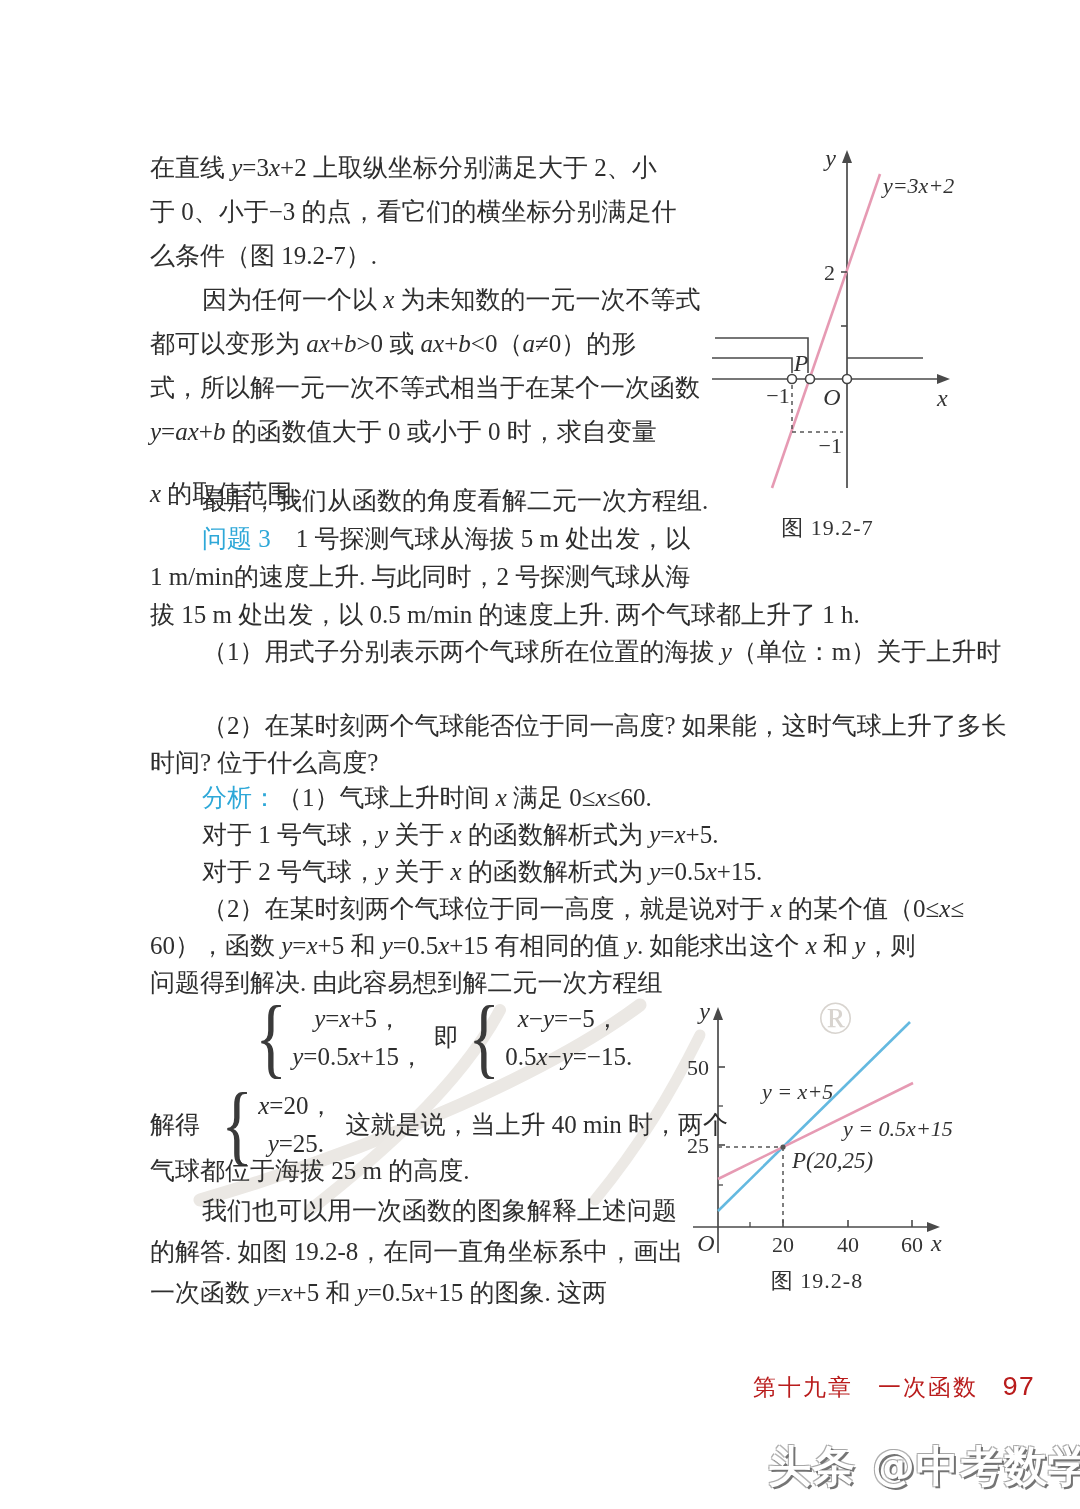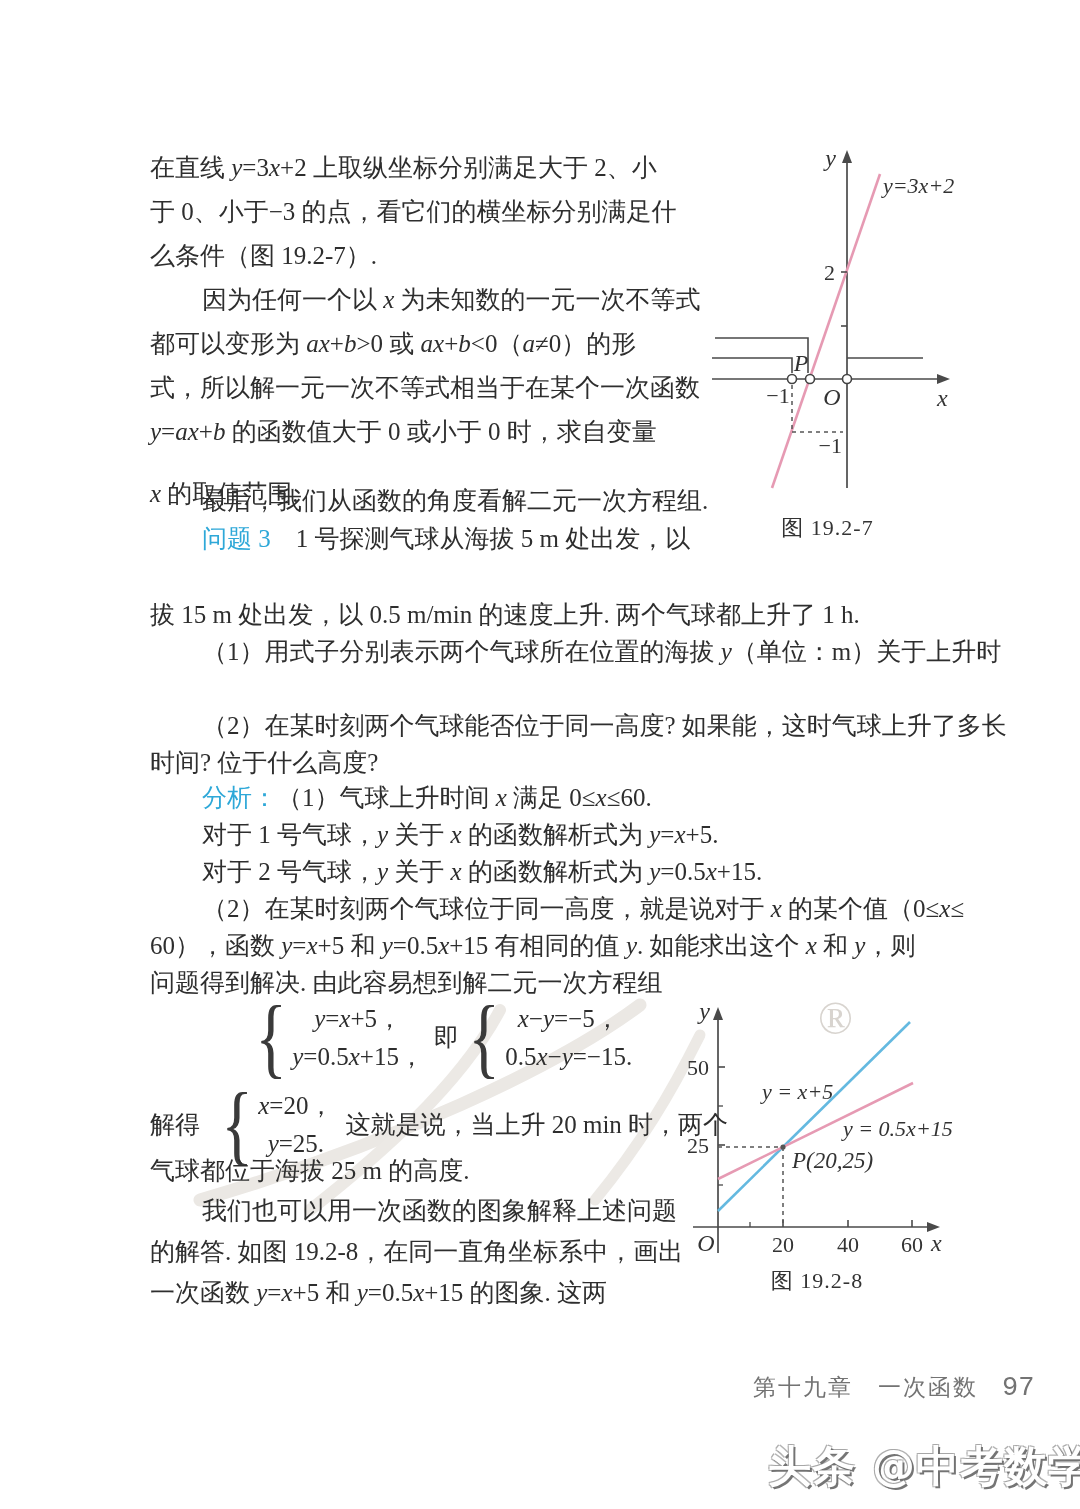--- a/index.html
+++ b/index.html
@@ -17,21 +17,21 @@
   .eqcol div{line-height:38px;}
   .ji{margin:0 4px 0 10px;}
   .after{margin-left:12px;}
   .solve-label{margin-right:16px;}
   
   .fig{position:absolute;z-index:1;}
   .fig-caption{position:absolute;text-align:center;font-size:22px;color:#333;z-index:2;
                letter-spacing:1px;}
   svg text{font-family:"Liberation Serif","DejaVu Serif",serif;fill:#333;}
   
-  .footer{position:absolute;left:753px;top:1372px;font-size:23px;color:#737373;
+  .footer{position:absolute;left:753px;top:1372px;font-size:23px;color:#b91c1c;
           display:flex;align-items:baseline;z-index:2;letter-spacing:2px;}
   .footer .pageno{font-size:27px;margin-left:24px;letter-spacing:0;font-family:Liberation Mono, monospace;}
   
   .wm-strokes{position:absolute;left:140px;top:975px;z-index:0;}
   .wm-reg{position:absolute;left:818px;top:992px;font-size:46px;color:#d8d4cf;z-index:0;}
   .wm-bottom{position:absolute;left:768px;top:1438px;z-index:3;white-space:nowrap;
              font-family:"DejaVu Sans","Liberation Sans",sans-serif;font-weight:bold;
              font-size:43px;letter-spacing:1px;color:#ffffff;
              text-shadow:2px 2px 0 rgba(110,110,110,.95),-1px -1px 0 rgba(165,165,165,.9),
                          1px -1px 0 rgba(150,150,150,.7),-1px 1px 0 rgba(150,150,150,.7);}
@@ -54,20 +54,21 @@
   <div class="line ind" style="top:285px">因为任何一个以 <i>x</i> 为未知数的一元一次不等式</div>
   <div class="line" style="top:329px">都可以变形为 <i>a</i><i>x</i>+<i>b</i>&gt;0 或 <i>a</i><i>x</i>+<i>b</i>&lt;0（<i>a</i>≠0）的形</div>
   <div class="line" style="top:373px">式，所以解一元一次不等式相当于在某个一次函数</div>
   <div class="line" style="top:417px"><i>y</i>=<i>a</i><i>x</i>+<i>b</i> 的函数值大于 0 或小于 0 时，求自变量</div>
   <div class="line" style="top:479px"><i>x</i> 的取值范围.</div>
 
   <div class="line ind" style="top:486px">最后，我们从函数的角度看解二元一次方程组.</div>
   <div class="line ind" style="top:524px">
     <span class="hl">问题 3</span><span>　1 号探测气球从海拔 5 m 处出发，以</span>
   </div>
+  <div class="line" style="top:562px">1 m/min的速度上升. 与此同时，2 号探测气球从海</div>
   <div class="line" style="top:600px">拔 15 m 处出发，以 0.5 m/min 的速度上升. 两个气球都上升了 1 h.</div>
   <div class="line ind" style="top:637px">（1）用式子分别表示两个气球所在位置的海拔 <i>y</i>（单位：m）关于上升时</div>
   <div class="line ind" style="top:711px">（2）在某时刻两个气球能否位于同一高度? 如果能，这时气球上升了多长</div>
   <div class="line" style="top:748px">时间? 位于什么高度?</div>
 
   <div class="line ind" style="top:783px">
     <span class="hl">分析：</span><span>（1）气球上升时间 <i>x</i> 满足 0≤<i>x</i>≤60.</span>
   </div>
   <div class="line ind" style="top:820px">对于 1 号气球，<i>y</i> 关于 <i>x</i> 的函数解析式为 <i>y</i>=<i>x</i>+5.</div>
   <div class="line ind" style="top:857px">对于 2 号气球，<i>y</i> 关于 <i>x</i> 的函数解析式为 <i>y</i>=0.5<i>x</i>+15.</div>
@@ -89,21 +90,21 @@
     </div>
   </div>
 
   <div class="eqrow" style="top:1085px;left:150px">
     <span class="solve-label">解得</span>
     <span class="brace">{</span>
     <div class="eqcol">
       <div><i>x</i>=20，</div>
       <div><i>y</i>=25.</div>
     </div>
-    <span class="after">这就是说，当上升 20 min 时，两个</span>
+    <span class="after">这就是说，当上升 40 min 时，两个</span>
   </div>
 
   <div class="line" style="top:1156px">气球都位于海拔 25 m 的高度.</div>
 
   <div class="line ind" style="top:1196px">我们也可以用一次函数的图象解释上述问题</div>
   <div class="line" style="top:1237px">的解答. 如图 19.2-8，在同一直角坐标系中，画出</div>
   <div class="line" style="top:1278px">一次函数 <i>y</i>=<i>x</i>+5 和 <i>y</i>=0.5<i>x</i>+15 的图象. 这两</div>
 
   <svg class="fig" style="left:690px;top:130px" width="390" height="360" viewBox="0 0 390 360">
 

